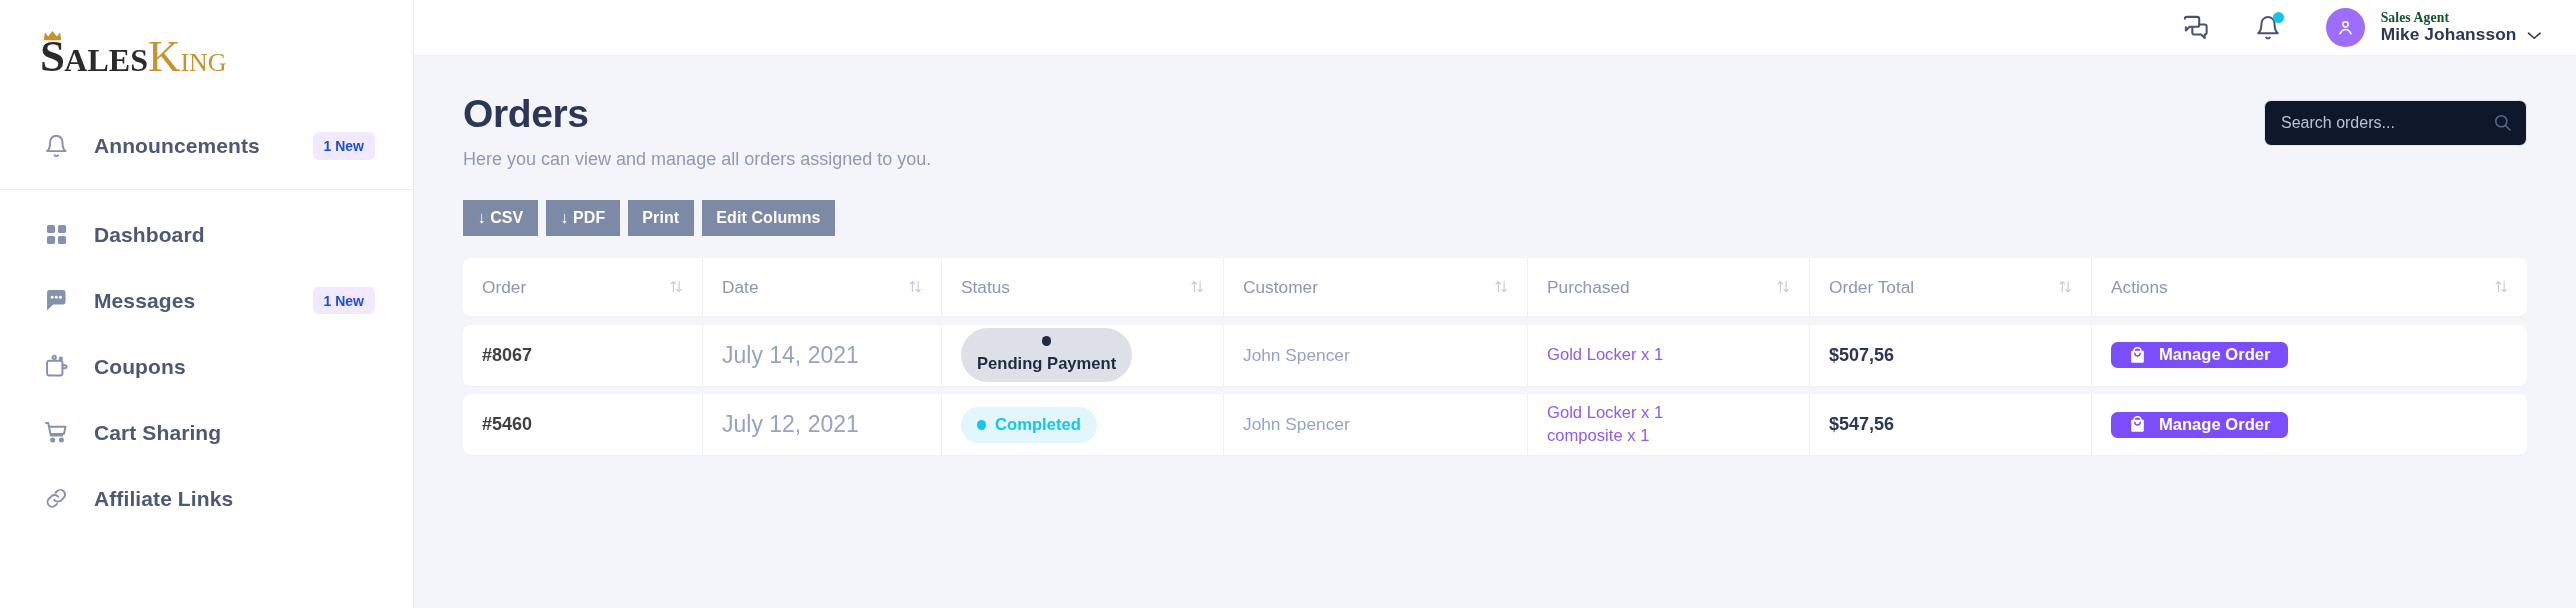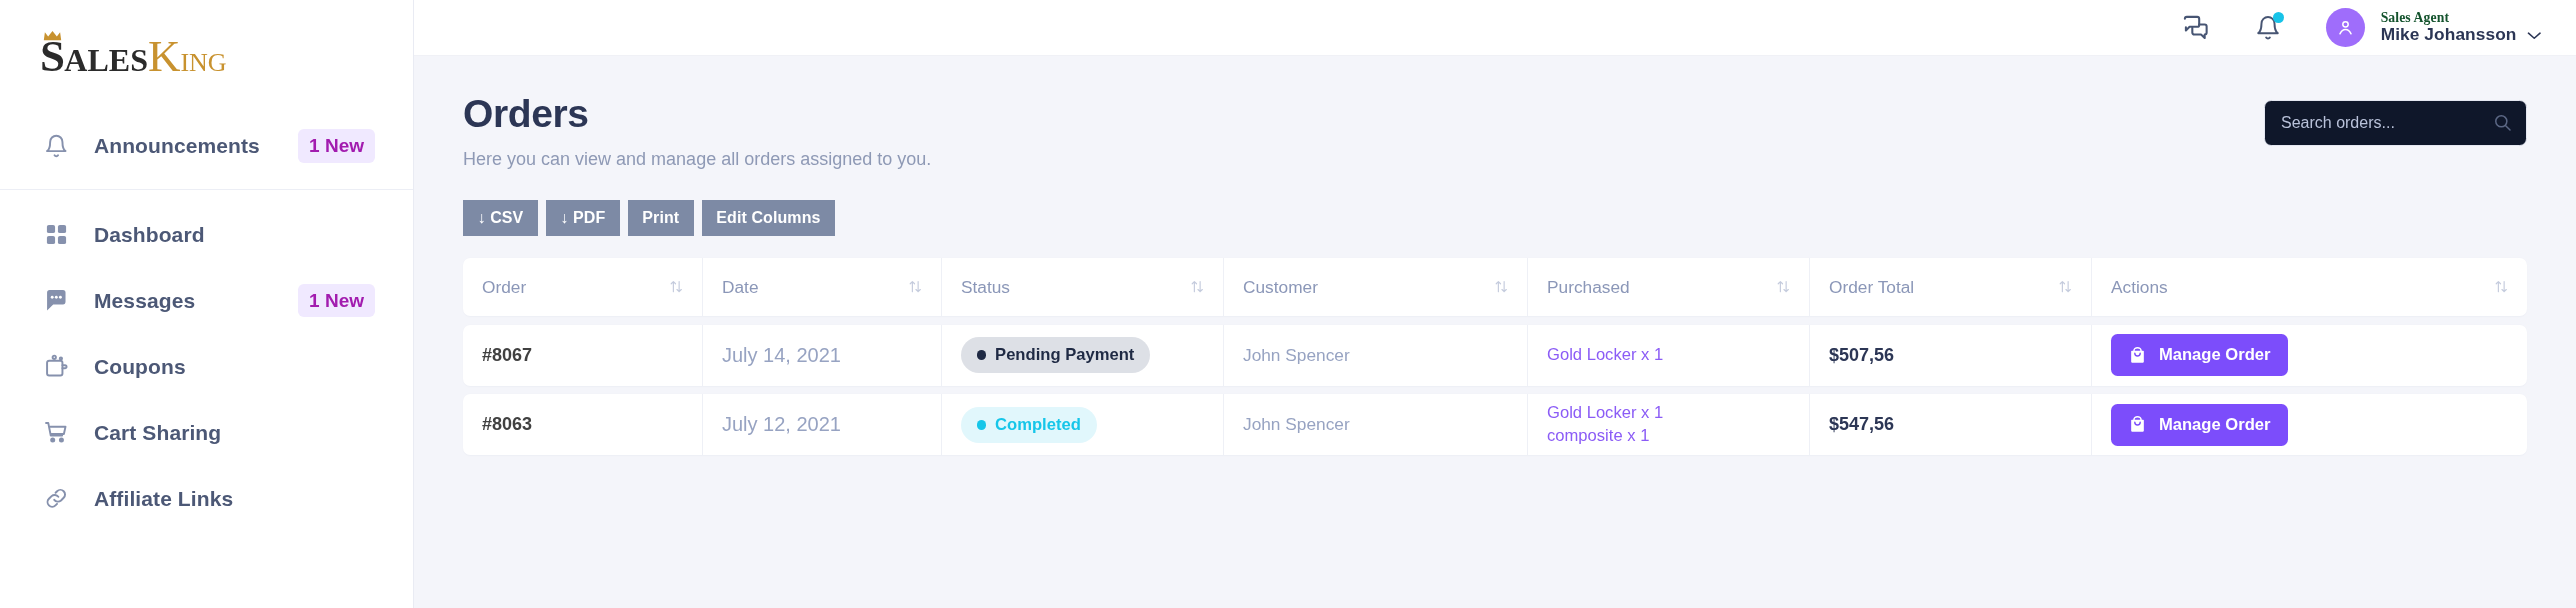--- a/index.html
+++ b/index.html
@@ -70,22 +70,22 @@
     margin-left: 22px;
     font-size: 21px;
     font-weight: 700;
     color: #4c5876;
     letter-spacing: 0.1px;
     white-space: nowrap;
   }
   .nav-item .nav-badge {
     margin-left: auto;
     background: #f0e9ff;
-    color: #a21caf;
-    font-size: 19px;
+    color: #1d4ed8;
+    font-size: 14px;
     font-weight: 700;
     padding: 5.8px 11px;
     border-radius: 5.8px;
     white-space: nowrap;
   }
   .nav-section-main { padding-top: 11.6px; }
 
   
   .main {
     flex: 1 1 auto;
@@ -238,50 +238,50 @@
     color: #c4cbdd;
     display: flex; align-items: center;
     flex: 0 0 auto;
     margin-left: 8.7px;
     cursor: pointer;
   }
   .body-row .tcell { padding-top: 0; padding-bottom: 0; }
   .cell-order {
     font-size: 18px; font-weight: 700; color: #404040;
   }
-  .cell-date { font-size: 20px; color: #97a3c2; }
+  .cell-date { font-size: 23px; color: #97a3c2; }
   .cell-cust { font-size: 17.3px; color: #97a3c2; }
   .cell-total { font-size: 18px; font-weight: 700; color: #2c3655; }
   .cell-purch {
     font-size: 16.6px; color: #8b5cf6; line-height: 1.35; cursor: pointer;
   }
   .cell-purch .pline { display: block; }
 
   .badge {
     display: inline-flex; align-items: center;
     gap: 8.7px;
     border-radius: 722px;
     padding: 8px 16px;
     font-size: 16.6px; font-weight: 700;
     white-space: nowrap;
   }
   .badge .dot {
     width: 9.4px; height: 9.4px; border-radius: 50%;
     flex: 0 0 9.4px;
   }
-  .badge.pending { background: #dde0e6; color: #1f2a44; }
+  .badge.pending { background: #dde0e6; color: #1f2a44; flex-direction: column; }
   .badge.pending .dot { background: #1f2a44; }
   .badge.completed { background: #e1f7fc; color: #16c6e9; }
   .badge.completed .dot { background: #16c6e9; }
 
   .manage-btn {
     background: #7c4dfb;
     color: #ffffff;
     border: 0; border-radius: 6.5px;
-    height: 42px;
+    height: 26px;
     padding: 0 17.3px;
     display: inline-flex; align-items: center; gap: 11.6px;
     font-family: "Liberation Sans", sans-serif;
     font-size: 16.6px; font-weight: 700;
     cursor: pointer;
     white-space: nowrap;
   }
   .manage-btn .bag { display: flex; flex: 0 0 auto; }
   .c-actions { justify-content: flex-start; padding-left: 19px; }
 </style>
@@ -542,21 +542,21 @@
                   <path d="M7.5 6.2c0-2.2 2-4 4.5-4s4.5 1.8 4.5 4" fill="none" stroke="#ffffff" stroke-width="1.9" stroke-linecap="round"></path>
                 </svg>
               </span>
               <span>Manage Order</span>
             </button>
           </div>
         </div>
 
         <div class="trow body-row">
           <div class="tcell c-order">
-            <span class="cell-order">#8063</span>
+            <span class="cell-order">#5460</span>
           </div>
           <div class="tcell c-date">
             <span class="cell-date">July 12, 2021</span>
           </div>
           <div class="tcell c-status">
             <span class="badge completed">
               <span class="dot"></span>
               <span>Completed</span>
             </span>
           </div>

